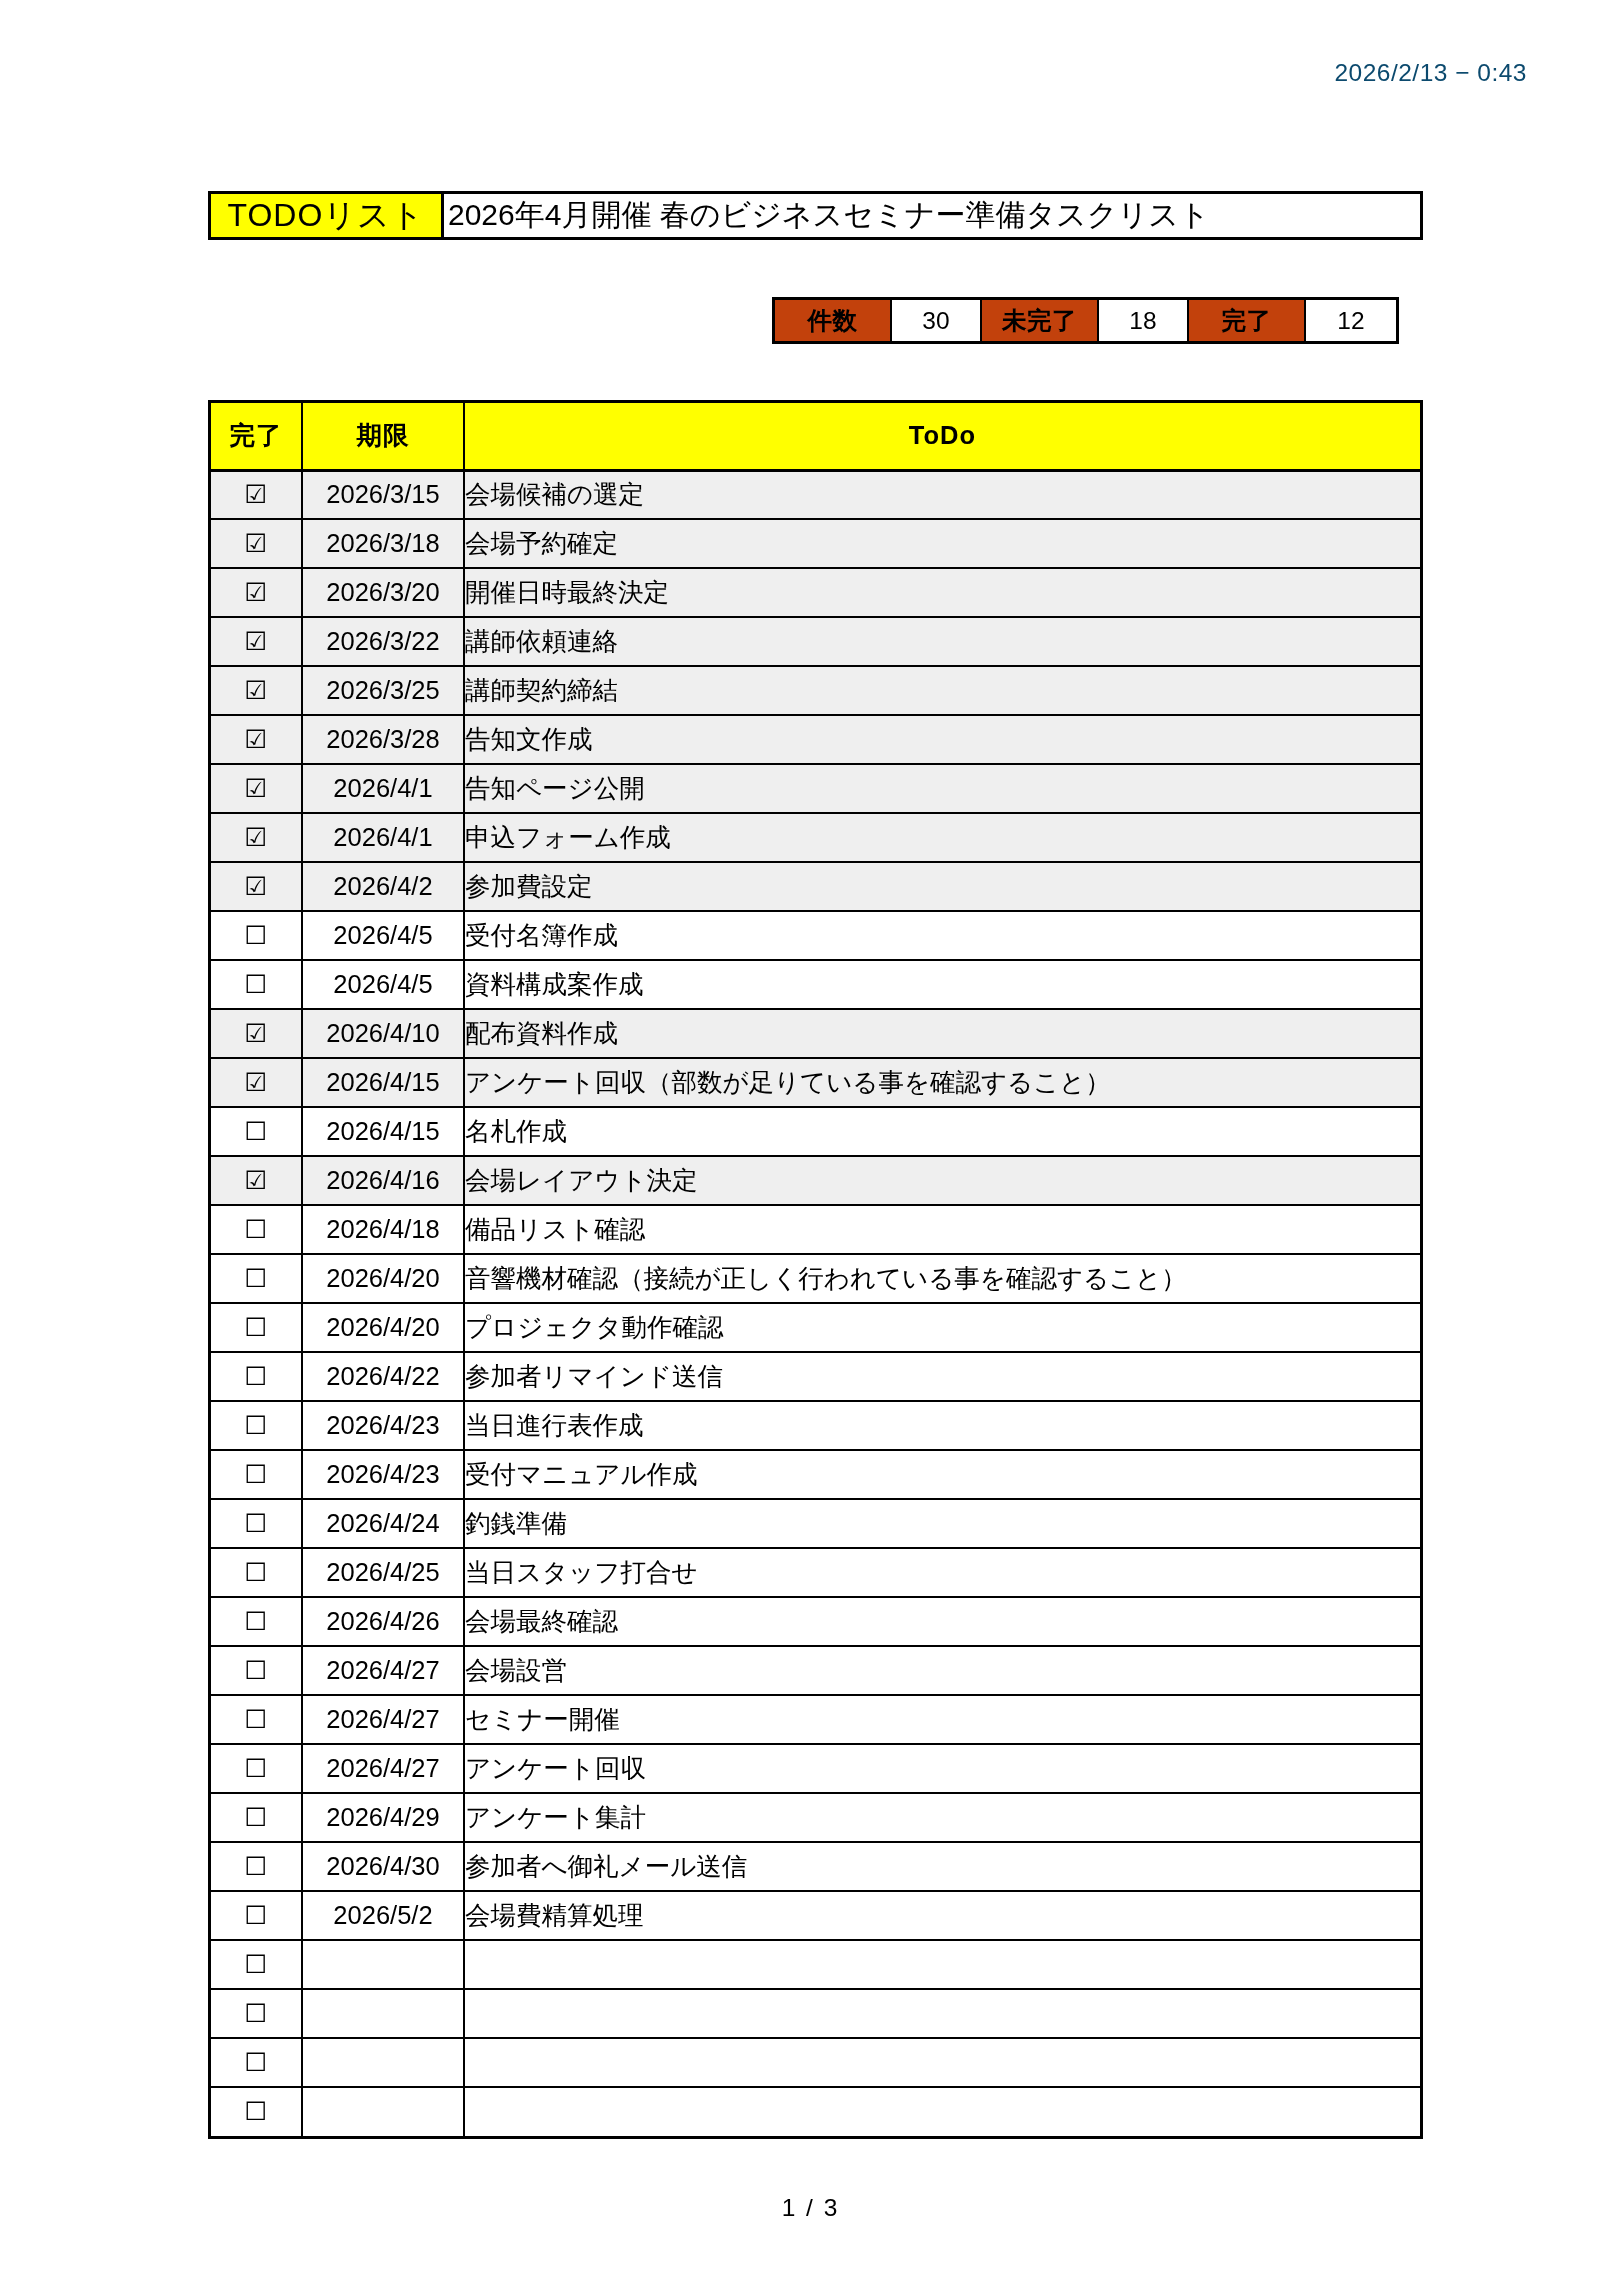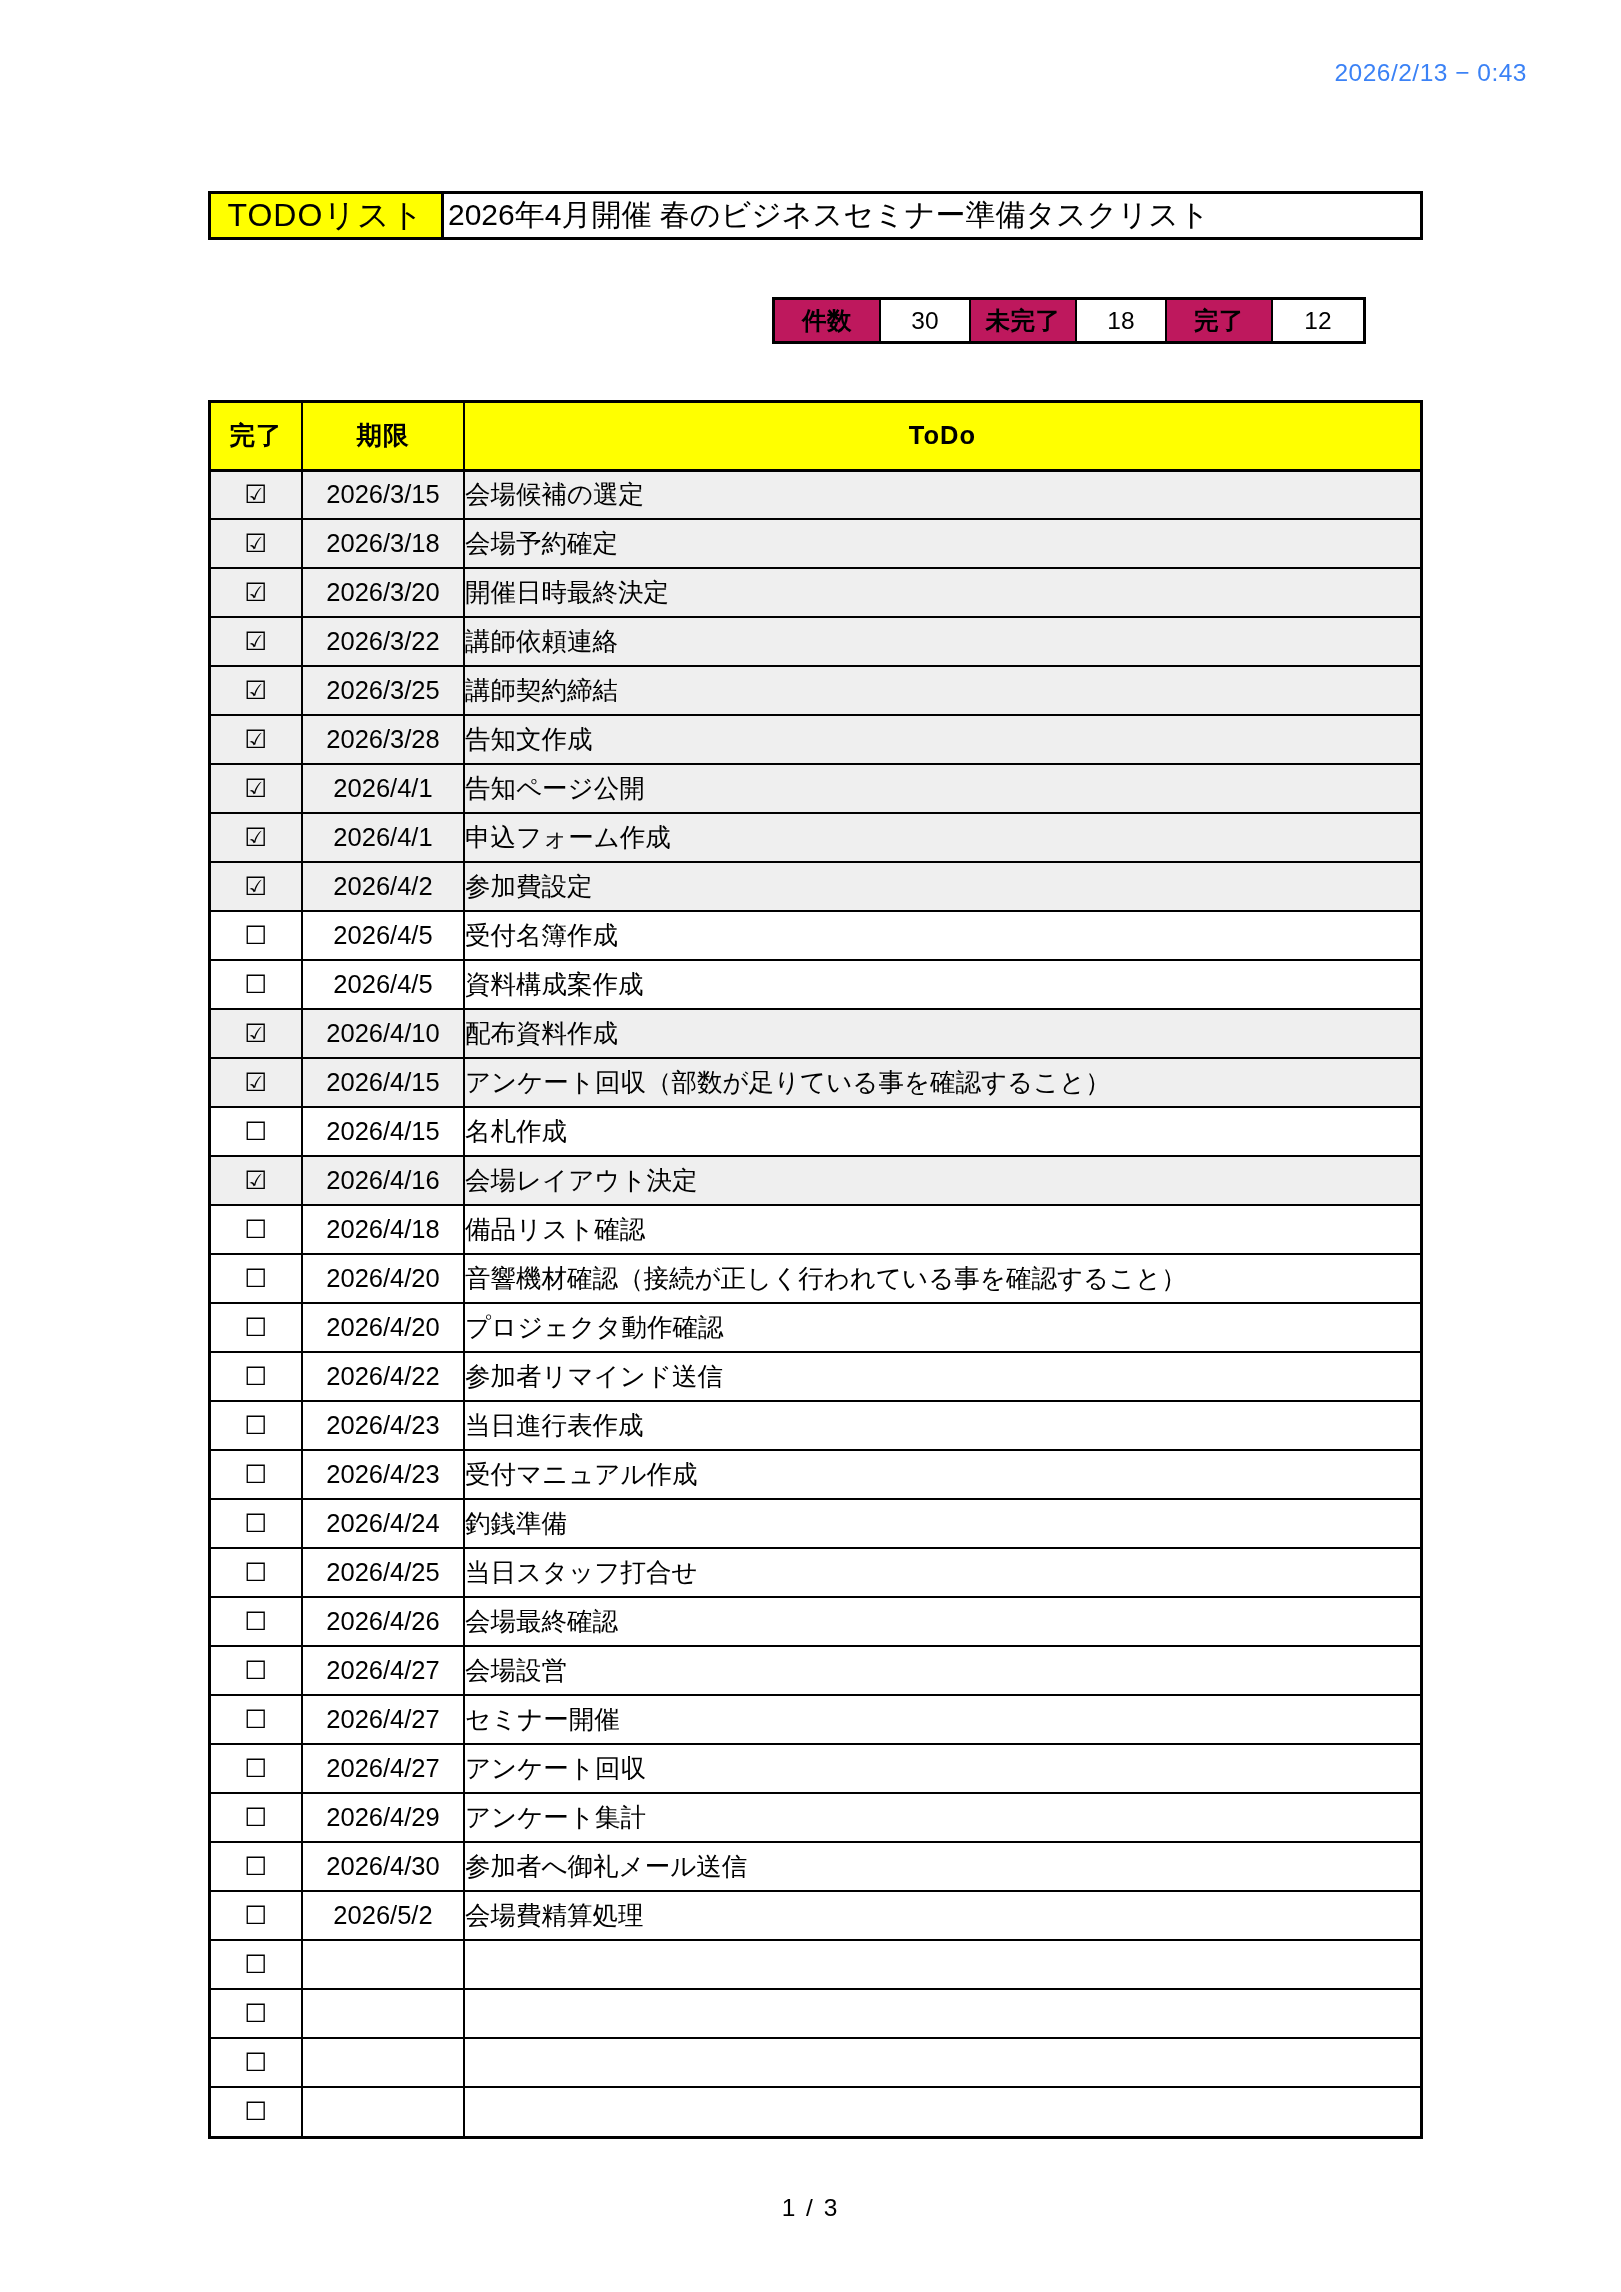--- a/index.html
+++ b/index.html
@@ -17,21 +17,21 @@
   }
 
   
   #print-timestamp {
     position: absolute;
     top: 59px;
     right: 94px;
     font-size: 24.5px;
     letter-spacing: 0.5px;
     white-space: nowrap;
-    color: #3b82f6;
+    color: #0c4a6e;
   }
 
   
   #title-band {
     position: absolute;
     left: 208px;
     top: 191px;
     width: 1215px;
     height: 49px;
     display: flex;
@@ -73,23 +73,23 @@
   .counter-cell {
     display: flex;
     align-items: center;
     justify-content: center;
     height: 100%;
     font-size: 24.5px;
     border-right: 2.9px solid #000;
   }
   .counter-cell:last-child { border-right: none; }
   .counter-key {
-    background: #be185d;
+    background: #c2410c;
     font-weight: bold;
-    width: 106px;
+    width: 117px;
     letter-spacing: 0.5px;
   }
   .counter-val {
     background: #ffffff;
     width: 90px;
   }
 
   
   #todo-table-wrap {
     position: absolute;

